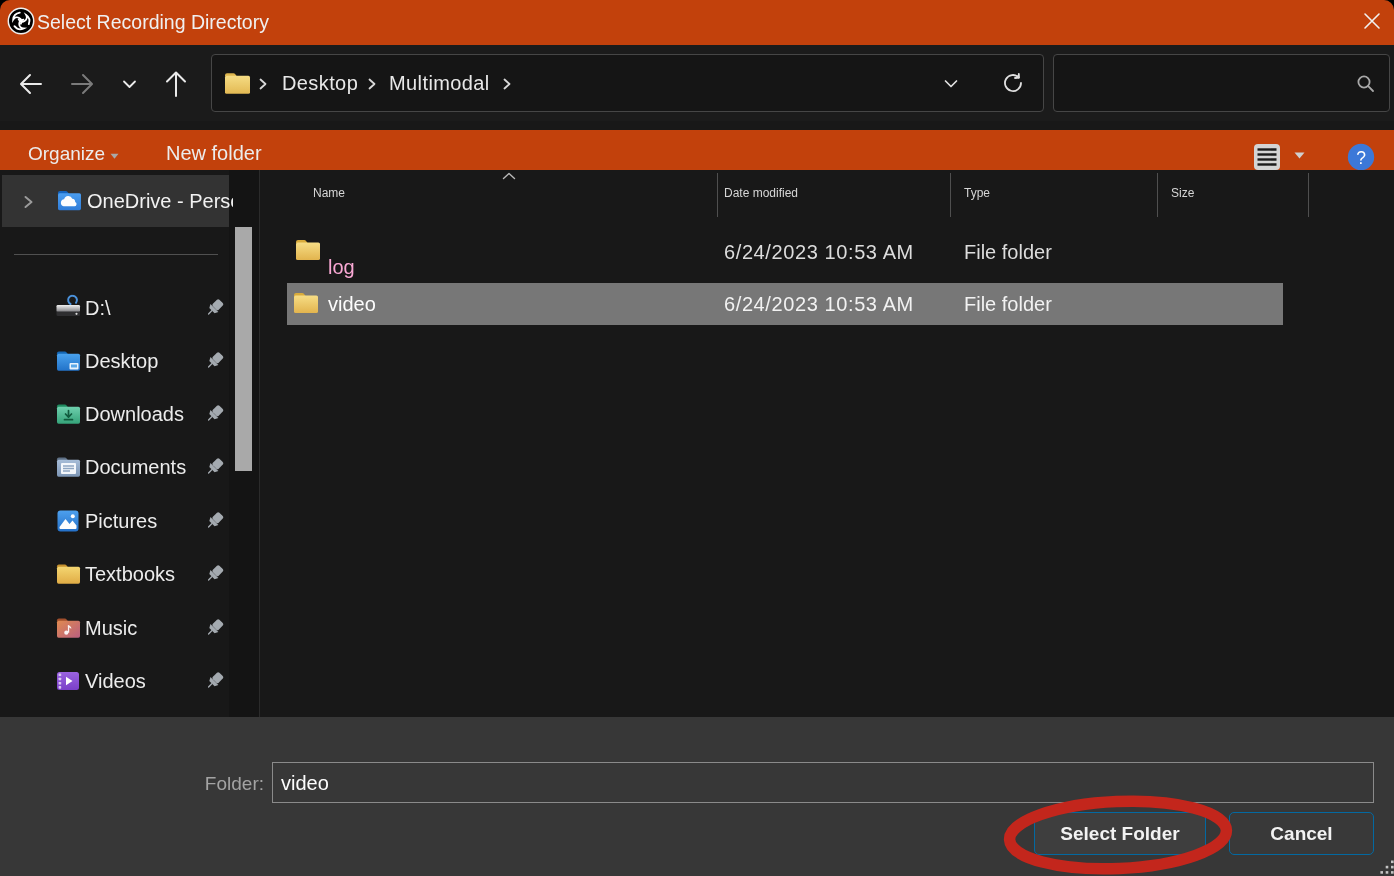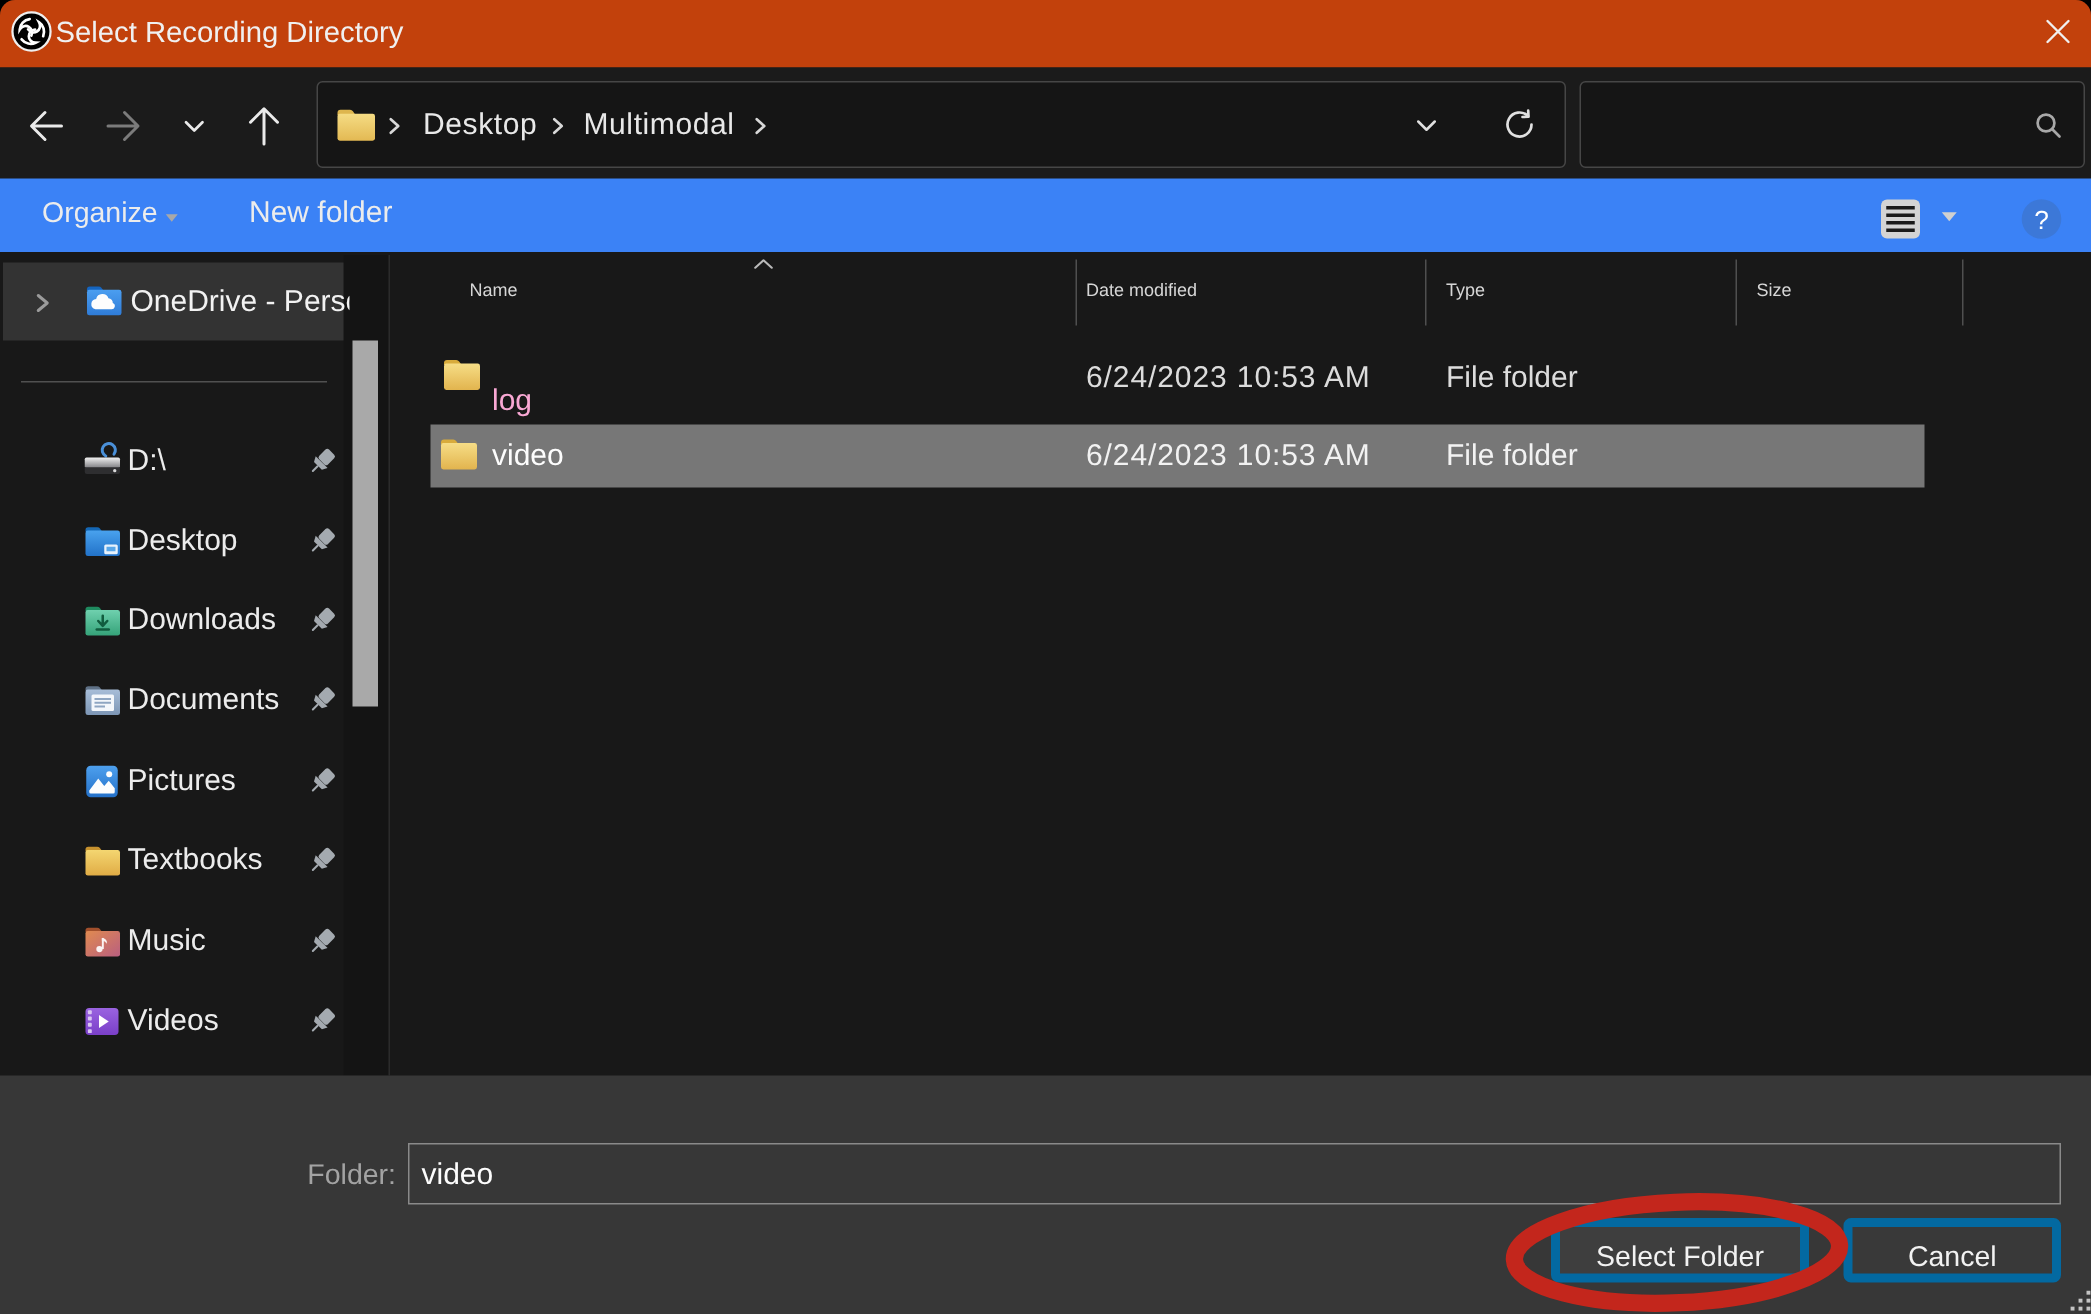--- a/index.html
+++ b/index.html
@@ -2,33 +2,33 @@
 <html><head>
 <meta charset="utf-8">
 <style>
   * { margin:0; padding:0; box-sizing:border-box; }
   html,body { width:1394px; height:876px; background:#000; overflow:hidden; }
   body { font-family:"Liberation Sans", sans-serif; position:relative; }
   .abs { position:absolute; }
   #win { position:absolute; left:0; top:0; width:1394px; height:876px; background:#181818; border-radius:10px 10px 0 0; overflow:hidden; }
   #titlebar { position:absolute; left:0; top:0; width:1394px; height:45px; background:#c2410c; }
   #navrow { position:absolute; left:0; top:45px; width:1394px; height:76px; background:#1b1b1b; }
-  #toolbar { position:absolute; left:0; top:119px; width:1394px; height:49px; background:#3b82f6; }
+  #toolbar { position:absolute; left:0; top:130px; width:1394px; height:49px; background:#c2410c; }
   #content { position:absolute; left:0; top:170px; width:1394px; height:547px; background:#181818; }
   #bottom { position:absolute; left:0; top:717px; width:1394px; height:159px; background:#373737; }
   .box { position:absolute; top:9px; height:58px; background:#151515; border:1px solid #464646; border-radius:4px; }
   .crumbtxt { color:#e8e8e8; font-size:20px; letter-spacing:0.4px; }
   .sep { position:absolute; width:1px; background:#4f4f4f; }
   .hdr { position:absolute; color:#d6d6d6; font-size:12px; }
   .cell { position:absolute; font-size:20px; }
   .siderow { position:absolute; left:0; width:229px; height:52px; }
   .sidetxt { position:absolute; left:85px; color:#ececec; font-size:20px; top:50%; transform:translateY(-50%); white-space:nowrap; }
   .sideicon { position:absolute; left:56px; top:50%; transform:translateY(-50%); }
   .pin { position:absolute; left:204px; top:50%; transform:translateY(-50%); }
-  .btn { position:absolute; top:95px; height:43px; border:6px solid #0369a1; border-radius:5px; color:#f2f2f2; font-size:19px; text-align:center; line-height:41px; }
+  .btn { position:absolute; top:95px; height:43px; border:1px solid #0369a1; border-radius:5px; color:#f2f2f2; font-size:19px; text-align:center; line-height:41px;font-weight:bold; }
 </style>
 </head>
 <body>
 <div id="win">
 
   <div id="titlebar">
     <svg class="abs" style="left:7px;top:7px" width="28" height="28" viewBox="0 0 28 28">
       <circle cx="14" cy="14" r="12.7" fill="#000" stroke="#efefef" stroke-width="1.5"></circle>
       <g stroke="#fff" stroke-width="1.8" fill="none" stroke-linecap="round">
         <g>

